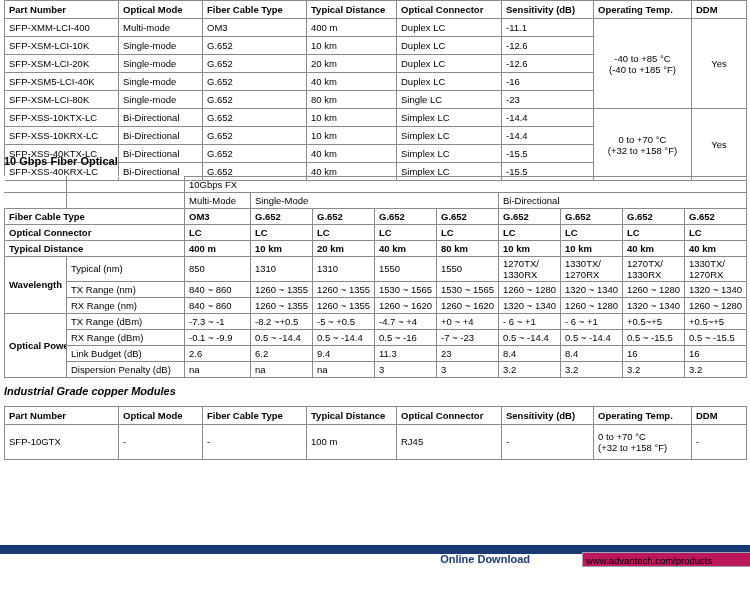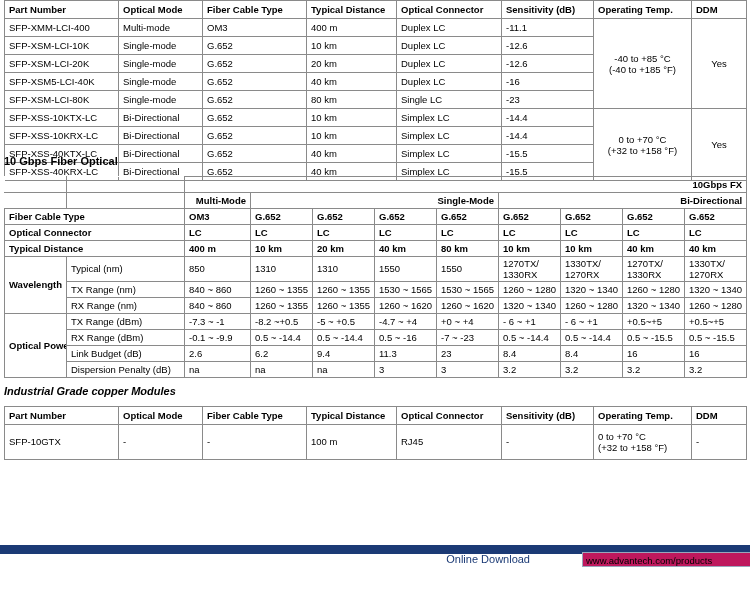--- a/index.html
+++ b/index.html
@@ -71,22 +71,22 @@
   #table-10gbps {
     position: absolute;
     left: 4px;
     top: 176px;
     width: 742px;
   }
   #table-10gbps td {
     height: 13px;
   }
   #table-10gbps .grouphdr {
-    text-align: right;
-    font-weight: bold;
+    text-align: left;
+    font-weight: normal;
   }
   #table-10gbps .rowlabel {
     font-weight: bold;
   }
   #table-10gbps .blank {
     border-left: 1px solid #ffffff;
     border-top: 1px solid #ffffff;
   }
   
   #table-industrial {
@@ -114,21 +114,21 @@
     width: 750px;
     height: 9px;
     background: #1b3a75;
   }
   #footer-download {
     position: absolute;
     left: 430px;
     top: 553px;
     width: 100px;
     text-align: right;
-    font-weight: normal;
+    font-weight: bold;
     font-size: 11px;
     color: #1b3a75;
   }
   #footer-url-box {
     position: absolute;
     left: 534px;
     top: 552px;
     width: 200px;
     height: 15px;
     border: 1px solid #9aa6bb;

